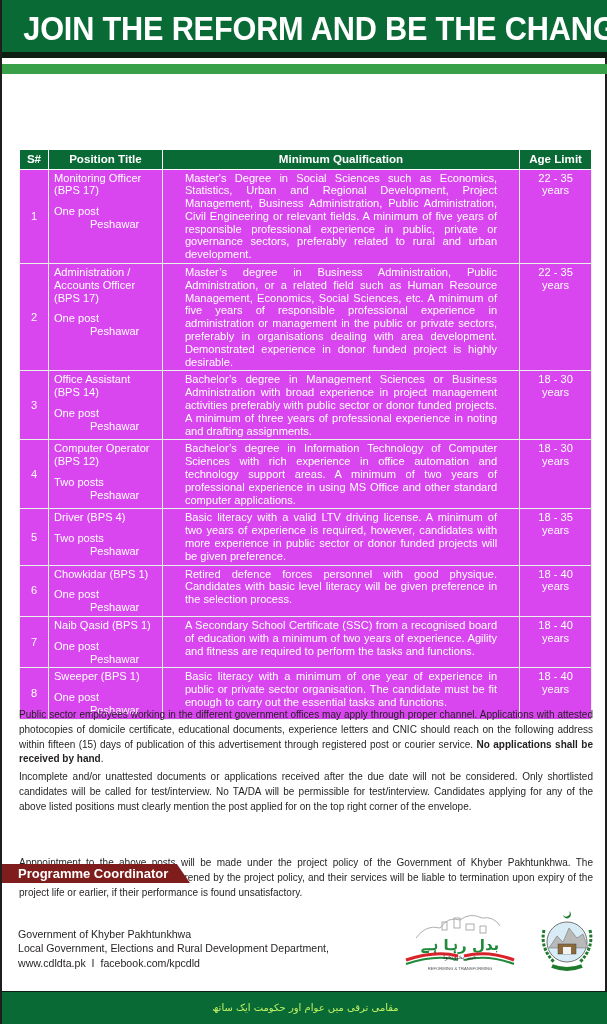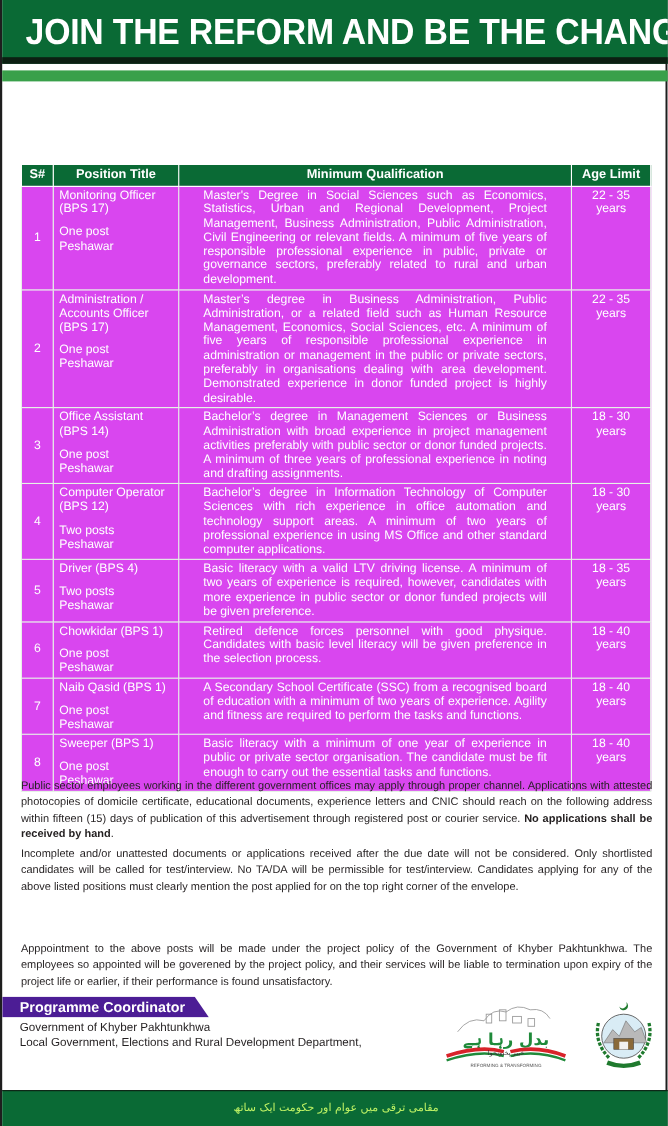--- a/index.html
+++ b/index.html
@@ -16,29 +16,29 @@
 
   table.posts { position: absolute; left: 17px; top: 150px; width: 573px; border-collapse: collapse; font-size: 11.1px; line-height: 12.8px; color: #ffffff; }
   table.posts th { background: #0a6a35; color: #fff; font-weight: bold; font-size: 11.6px; height: 19px; border: 1.5px solid #ffffff; border-top: none; text-align: center; padding: 0 3px; }
   table.posts td { background: #d946ef; border: 1.5px solid #e6f3e6; vertical-align: top; padding: 2px 4px 2px 4px; }
   table.posts td.sn { text-align: center; vertical-align: middle; width: 29px; }
   table.posts td.title { width: 114px; padding-left: 5px; }
   table.posts td.qual { text-align: justify; width: 358px; padding: 2px 22px; }
   table.posts td.age { text-align: center; width: 72px; }
   .t-name { display: block; }
   .t-posts { display: block; margin-top: 8px; }
-  .t-loc { display: block; }
+  .t-loc { display: block; margin-left: 36px; }
 
   .para { position: absolute; left: 17px; width: 574px; font-size: 10px; line-height: 14.8px; text-align: justify; color: #231f20; }
   .para b { font-weight: bold; }
   .p1 { top: 708px; }
   .p2 { top: 770px; }
   .p3 { top: 856px; }
 
-  .coord-tab { position: absolute; left: 0; top: 906px; width: 188px; height: 19px; background: #4c1d95; clip-path: polygon(0 0, 93% 0, 100% 100%, 0 100%); }
+  .coord-tab { position: absolute; left: 0; top: 864px; width: 188px; height: 19px; background: #7f1d1d; clip-path: polygon(0 0, 93% 0, 100% 100%, 0 100%); }
   .coord-tab span { color: #fff; font-weight: bold; font-size: 13px; line-height: 19px; padding-left: 16px; display: block; }
   .addr { position: absolute; left: 16px; top: 928px; font-size: 10.6px; line-height: 13.5px; color: #231f20; }
   .addr .unit { font-weight: bold; font-size: 12px; line-height: 14px; }
   .addr .web { margin-top: 2px; }
 
   .logo-reform { position: absolute; left: 400px; top: 912px; width: 116px; height: 62px; }
   .logo-kp { position: absolute; left: 534px; top: 908px; width: 62px; height: 66px; }
 
   .bottom-banner { position: absolute; left: 0; top: 991px; width: 607px; height: 33px; background: #0a6a35; border-top: 1px solid #0c1f12; text-align: center; }
   .bottom-banner span { color: #bef264; font-family: "DejaVu Sans", sans-serif; font-size: 10px; line-height: 31px; direction: rtl; unicode-bidi: embed; }
@@ -150,20 +150,25 @@
   <p class="para p1"><span>Public sector employees working in the different government offices may apply through proper channel. Applications with attested photocopies of domicile certificate, educational documents, experience letters and CNIC should reach on the following address within fifteen (15) days of publication of this advertisement through registered post or courier service. </span><b>No applications shall be received by hand</b><span>.</span></p>
   <p class="para p2">Incomplete and/or unattested documents or applications received after the due date will not be considered. Only shortlisted candidates will be called for test/interview. No TA/DA will be permissible for test/interview. Candidates applying for any of the above listed positions must clearly mention the post applied for on the top right corner of the envelope.</p>
   <p class="para p3">Apppointment to the above posts will be made under the project policy of the Government of Khyber Pakhtunkhwa. The employees so appointed will be goverened by the project policy, and their services will be liable to termination upon expiry of the project life or earlier, if their performance is found unsatisfactory.</p>
 
   <div class="coord-tab">
     <span>Programme Coordinator</span>
   </div>
   <div class="addr">
     <div>Government of Khyber Pakhtunkhwa</div>
     <div>Local Government, Elections and Rural Development Department,</div>
+    <div class="web">
+      <span>www.cdldta.pk</span>
+      &nbsp;<span>I</span>&nbsp;
+      <span>facebook.com/kpcdld</span>
+    </div>
   </div>
 
   <svg class="logo-reform" viewBox="0 0 116 62">
     <g fill="none" stroke="#9a9a9a" stroke-width="0.8">
       <path d="M14 26 q10 -14 24 -10 q8 -12 20 -8 q10 -8 22 -2 q12 -2 18 8"></path>
       <rect x="40" y="10" width="5" height="8"></rect>
       <rect x="52" y="6" width="6" height="10"></rect>
       <rect x="64" y="12" width="8" height="6"></rect>
       <rect x="78" y="14" width="6" height="7"></rect>
     </g>

